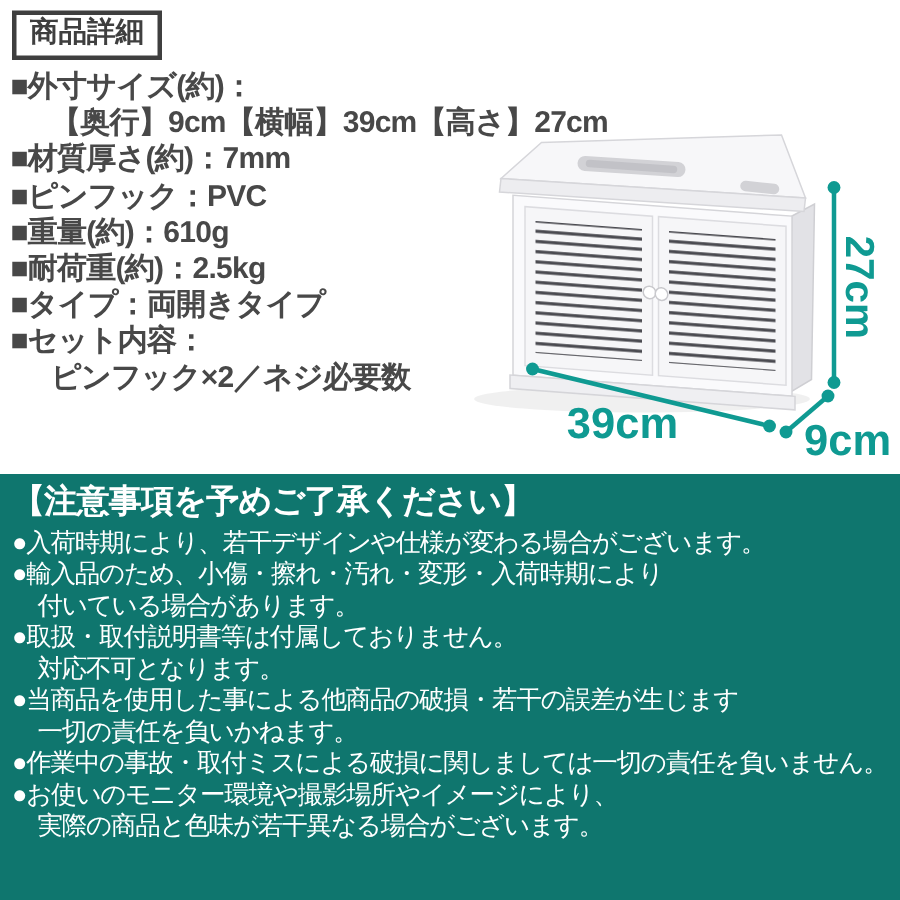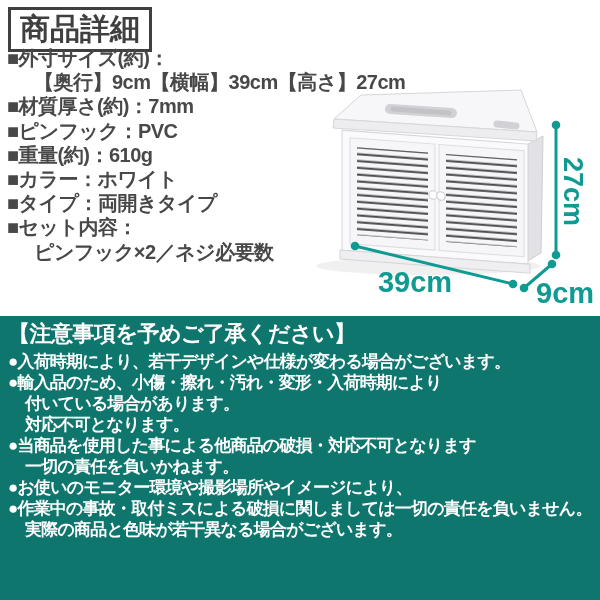--- a/index.html
+++ b/index.html
@@ -4,58 +4,58 @@
 <style>
   * { margin:0; padding:0; box-sizing:border-box; }
   html,body { width:600px; height:600px; overflow:hidden; }
   body { font-family:"Liberation Sans","DejaVu Sans",sans-serif; background:#ffffff; position:relative; }
 
   .top-section { position:absolute; left:0; top:0; width:600px; height:316px; background:#ffffff; }
 
   .header-box {
     position:absolute; left:8px; top:7px;
     border:3px solid #3f3f3f; color:#3f3f3f;
-    font-size:30px; font-weight:bold; line-height:1.1;
+    font-size:19px; font-weight:bold; line-height:1.1;
     padding:2px 9px 4px 9px; background:#ffffff;
   }
 
   .spec-list { position:absolute; left:7px; top:46px; width:420px; list-style:none; }
   .spec-line {
     font-size:20px; font-weight:bold; color:#484848;
     line-height:24.2px; white-space:nowrap; letter-spacing:-0.5px;
   }
   .spec-line.indent { padding-left:27px; }
 
   .product-figure { position:absolute; left:300px; top:85px; width:300px; height:230px; }
 
   .notice-section {
     position:absolute; left:0; top:316px; width:600px; height:284px;
     background:#0f766e; color:#ffffff; padding:5px 4px 0 8px;
   }
   .notice-title { font-size:22px; font-weight:bold; line-height:1.2; margin-bottom:5px; letter-spacing:-0.5px; }
   .notice-list { list-style:none; }
-  .notice-line { font-size:17px; font-weight:bold; line-height:20.9px; white-space:nowrap; letter-spacing:-0.8px; }
+  .notice-line { font-size:17px; font-weight:normal; line-height:20.9px; white-space:nowrap; letter-spacing:-0.8px; }
   .notice-line.cont { padding-left:17px; }
 
   .dim-text { font-weight:bold; fill:#0f9a92; }
 </style>
 </head>
 <body>
 
 <div class="top-section">
 
   <div class="header-box">商品詳細</div>
 
   <ul class="spec-list">
     <li class="spec-line">■外寸サイズ(約)：</li>
     <li class="spec-line indent">【奥行】9cm【横幅】39cm【高さ】27cm</li>
     <li class="spec-line">■材質厚さ(約)：7mm</li>
     <li class="spec-line">■ピンフック：PVC</li>
     <li class="spec-line">■重量(約)：610g</li>
-    <li class="spec-line">■カラー：ホワイト</li>
+    <li class="spec-line">■耐荷重(約)：2.5kg</li>
     <li class="spec-line">■タイプ：両開きタイプ</li>
     <li class="spec-line">■セット内容：</li>
     <li class="spec-line indent">ピンフック×2／ネジ必要数</li>
   </ul>
 
   <div class="product-figure">
     <svg viewBox="0 0 300 230" width="300" height="230">
       <defs>
         <pattern id="louver" width="8" height="6.8" patternUnits="userSpaceOnUse">
           <rect width="8" height="6.8" fill="#f6f6f8"></rect>
@@ -103,20 +103,21 @@
     </svg>
   </div>
 </div>
 
 <div class="notice-section">
   <div class="notice-title">【注意事項を予めご了承ください】</div>
   <ul class="notice-list">
     <li class="notice-line">●入荷時期により、若干デザインや仕様が変わる場合がございます。</li>
     <li class="notice-line">●輸入品のため、小傷・擦れ・汚れ・変形・入荷時期により</li>
     <li class="notice-line cont">付いている場合があります。</li>
+    <li class="notice-line">●取扱・取付説明書等は付属しておりません。</li>
     <li class="notice-line cont">対応不可となります。</li>
-    <li class="notice-line">●当商品を使用した事による他商品の破損・対応不可となります</li>
+    <li class="notice-line">●当商品を使用した事による他商品の破損・若干の誤差が生じます</li>
     <li class="notice-line cont">一切の責任を負いかねます。</li>
+    <li class="notice-line">●作業中の事故・取付ミスによる破損に関しましては一切の責任を負いません。</li>
     <li class="notice-line">●お使いのモニター環境や撮影場所やイメージにより、</li>
-    <li class="notice-line">●作業中の事故・取付ミスによる破損に関しましては一切の責任を負いません。</li>
     <li class="notice-line cont">実際の商品と色味が若干異なる場合がございます。</li>
   </ul>
 </div>
 
 </body></html>

